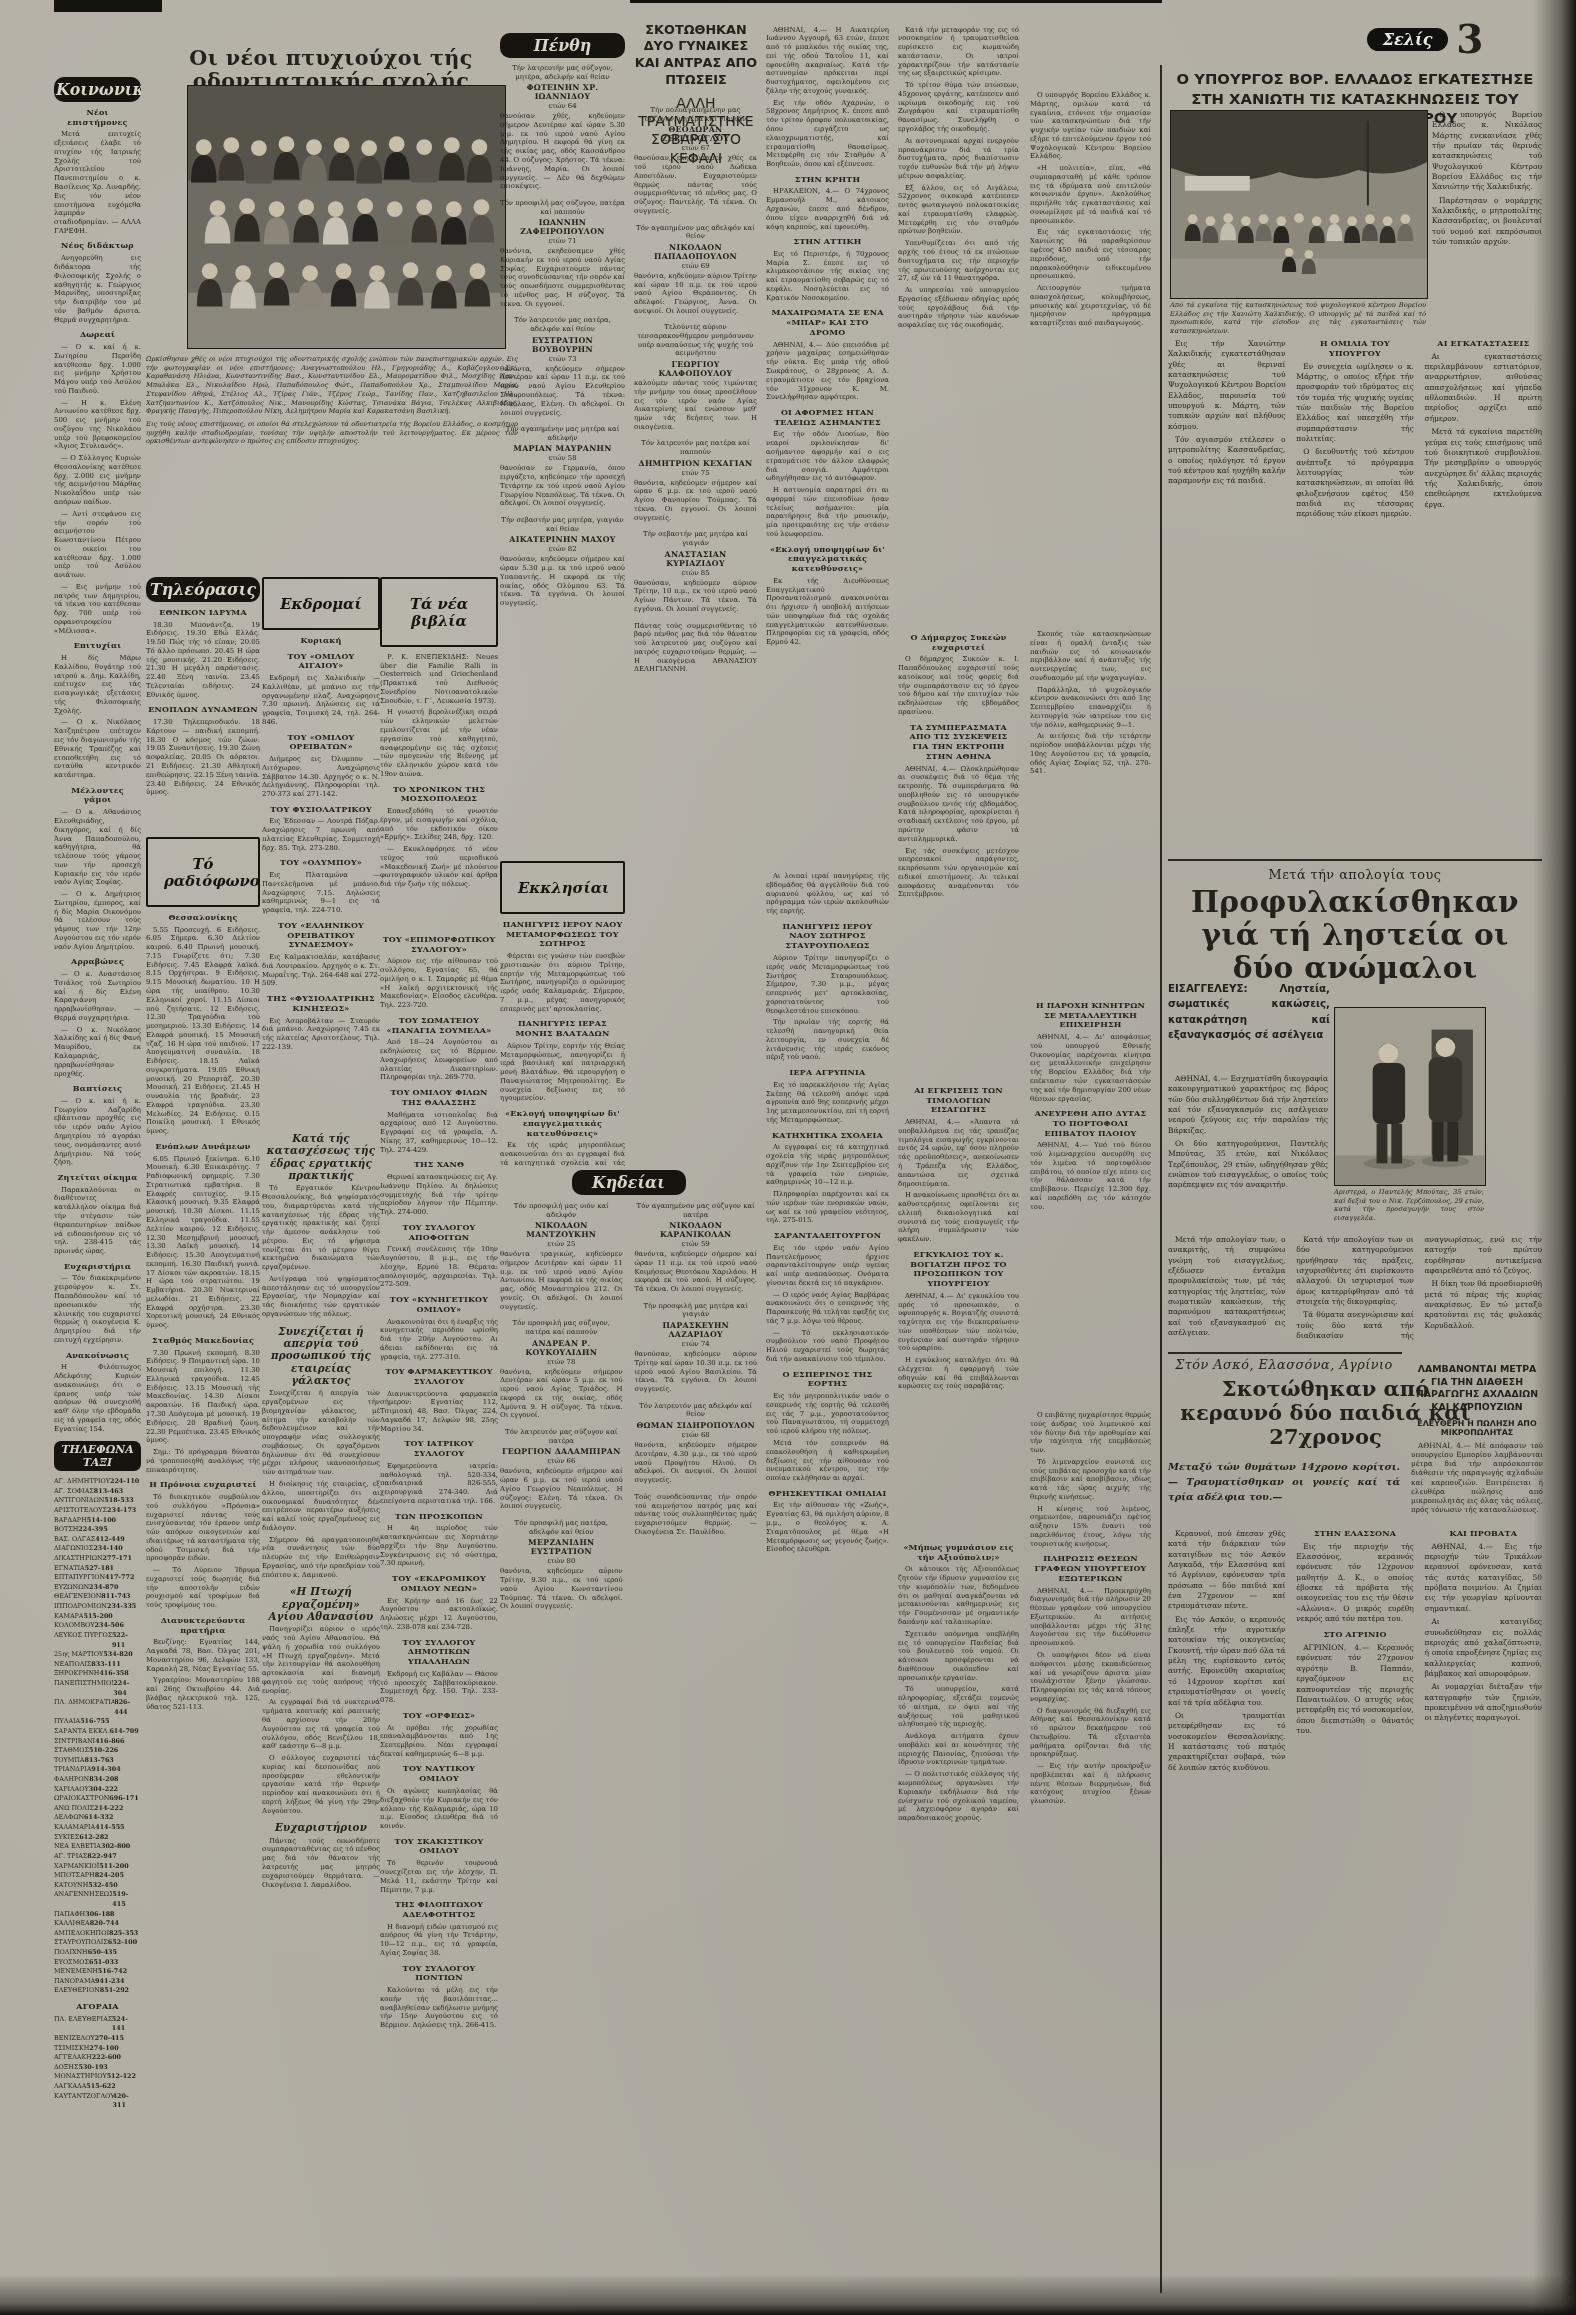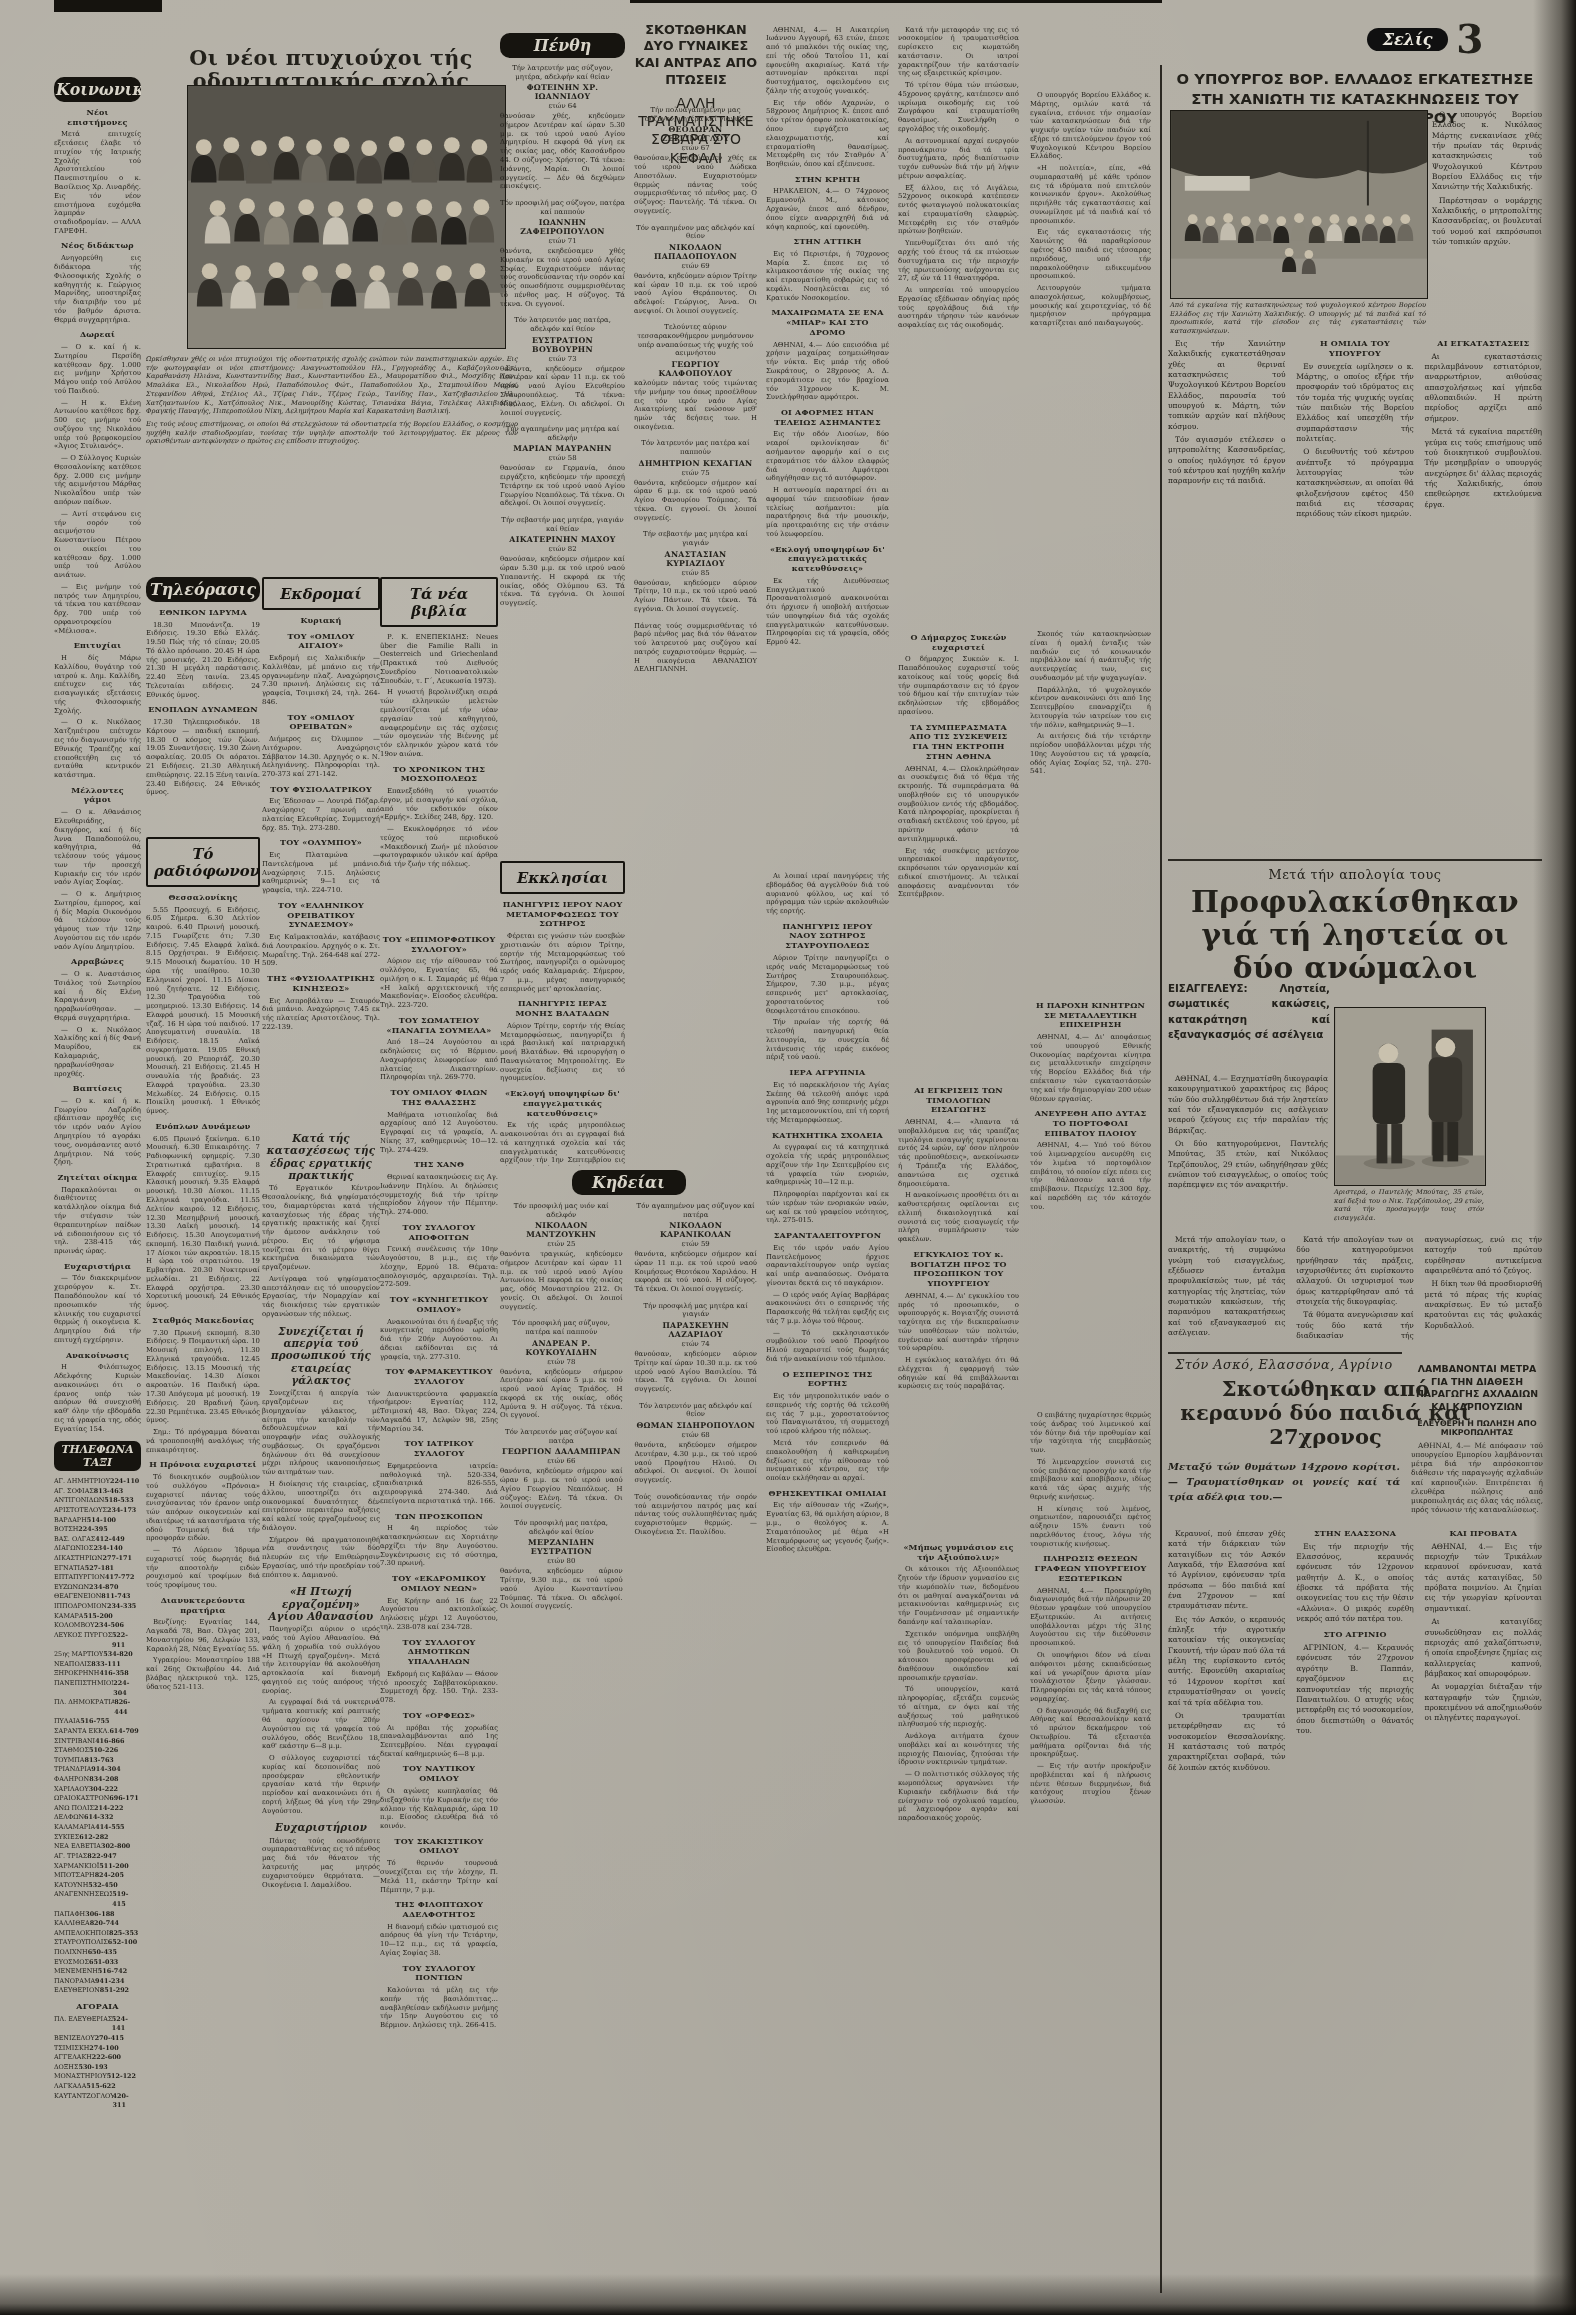--- a/index.html
+++ b/index.html
@@ -9,21 +9,21 @@
     background:radial-gradient(ellipse at 25% 30%,rgba(255,255,255,.08),transparent 60%),
                radial-gradient(ellipse at 75% 75%,rgba(0,0,0,.06),transparent 65%);}
   .np{position:absolute;}
   .t{font-size:6.9px;line-height:1.27;text-align:justify;margin:0 0 3px;text-indent:6.9px;}
   .h{font-weight:700;font-size:8px;line-height:1.22;text-align:center;margin:5.9px 2px 3px;letter-spacing:0.2px;}
   .h:empty,.t:empty{display:none;}
   .pill{background:#16140f;color:#d8d4c8;border-radius:9.9px;text-align:center;font-style:italic;
         font-size:15.8px;font-weight:700;padding:3px 2px;margin:0 0 5.9px;}
   .pill.small{font-size:10.8px;border-radius:6.9px;padding:2px;}
   .boxhead{border:2px solid #16140f;text-align:center;font-style:italic;font-size:14.8px;font-weight:700;
-        padding:6px;margin:0 0 5.9px;border-radius:2px;color:#16140f;}
+        padding:16px;margin:0 0 5.9px;border-radius:2px;color:#16140f;}
   .feat .h{font-size:10.3px;font-style:italic;line-height:1.2;}
   .ob{margin:0 0 7.9px;}
   .ob-lead{font-size:6.9px;text-align:center;line-height:1.25;}
   .ob-name{font-size:7.8px;font-weight:700;text-align:center;margin:2px 0 1px;letter-spacing:0.3px;}
   .ob-age{font-size:6.9px;text-align:center;margin:0 0 2px;}
   .ob-body{font-size:6.9px;line-height:1.27;text-align:justify;}
   .ob-lead:empty,.ob-name:empty,.ob-age:empty,.ob-body:empty{display:none;}
   .cols2{column-count:2;column-gap:11.8px;}
   .cols3{column-count:3;column-gap:10.8px;}
   .taxirow{display:flex;font-size:6.4px;line-height:1.5;}

